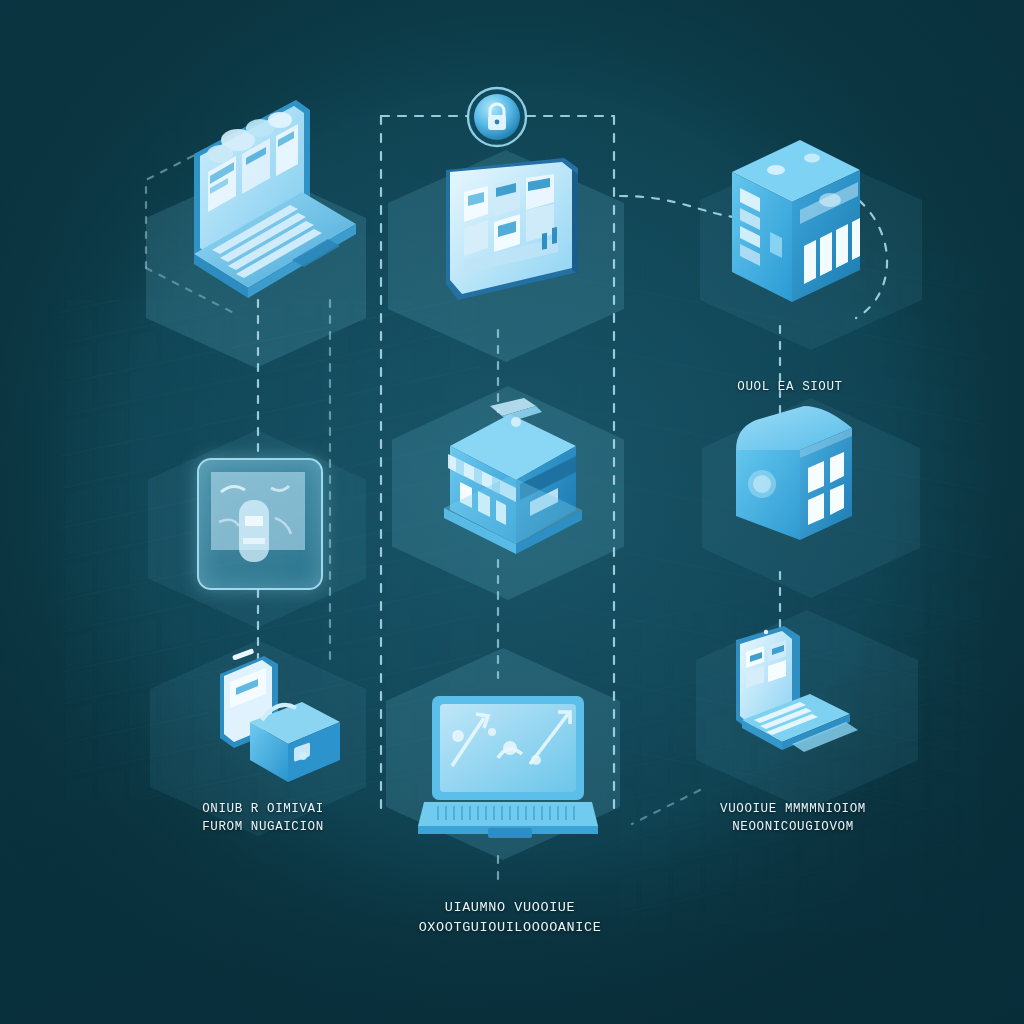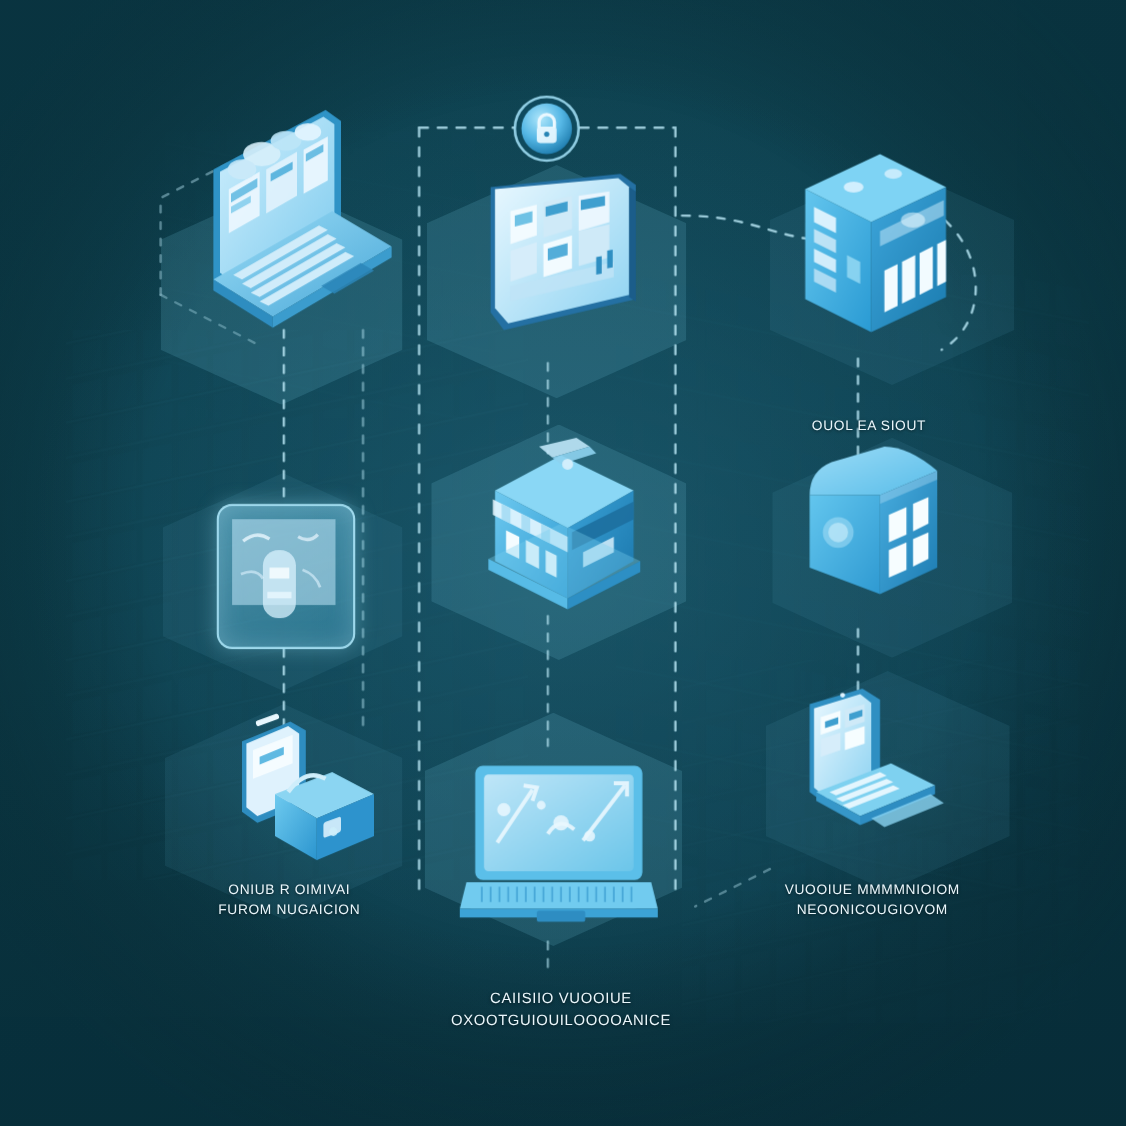--- a/index.html
+++ b/index.html
@@ -10,20 +10,21 @@
     overflow:hidden;
   }
   #stage{
     position:relative;
     width:1024px;height:1024px;
     background:
       radial-gradient(ellipse 620px 560px at 512px 500px, rgba(40,110,135,0.42) 0%, rgba(28,90,112,0.22) 55%, rgba(13,63,76,0.0) 78%),
       radial-gradient(ellipse 900px 900px at 512px 470px, rgba(22,80,100,0.30) 0%, rgba(13,63,76,0) 72%),
       linear-gradient(160deg,#0e4250 0%, #0d3f4c 45%, #0b3643 100%);
     overflow:hidden;
+    font-family:Liberation Mono, monospace;
   }
   
   .tex{position:absolute;inset:0;opacity:.55;pointer-events:none;}
   .tex svg{width:100%;height:100%;display:block;}
 
   
   .hex{
     position:absolute;
     pointer-events:none;
   }
@@ -511,16 +512,16 @@
   </div>
 
   <div class="lbl sm" style="left:690px;top:378px;width:200px;">OUOL EA SIOUT</div>
 
   <div class="lbl sm" style="left:158px;top:800px;width:210px;">ONIUB R OIMIVAI
 FUROM NUGAICION</div>
 
   <div class="lbl sm" style="left:688px;top:800px;width:210px;">VUOOIUE MMMMNIOIOM
 NEOONICOUGIOVOM</div>
 
-  <div class="lbl md" style="left:370px;top:898px;width:280px;">CAIISIIO VUOOIUE
+  <div class="lbl md" style="left:370px;top:898px;width:280px;">UIAUMNO VUOOIUE
 OXOOTGUIOUILOOOOANICE</div>
 
 </div>
 
 </body></html>

